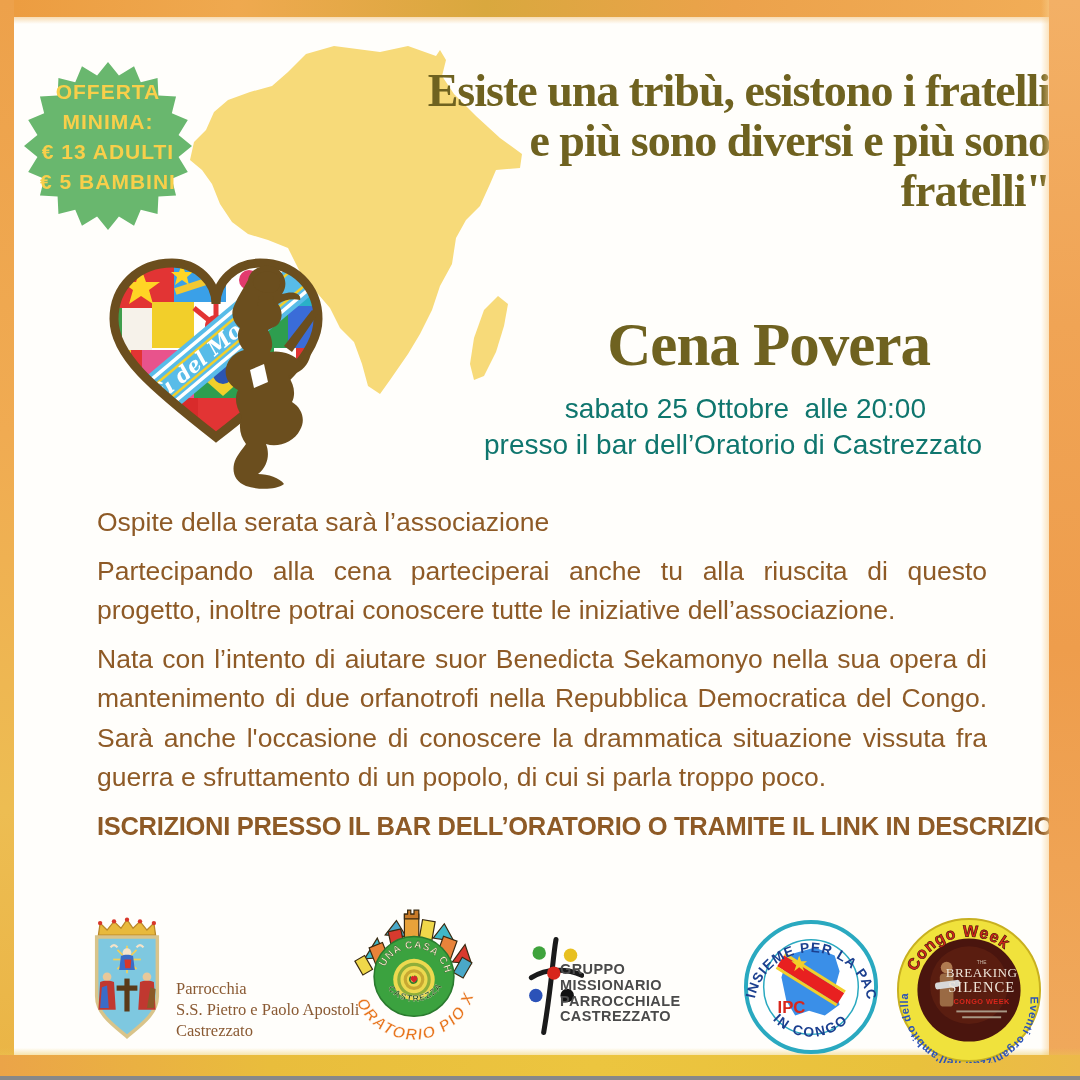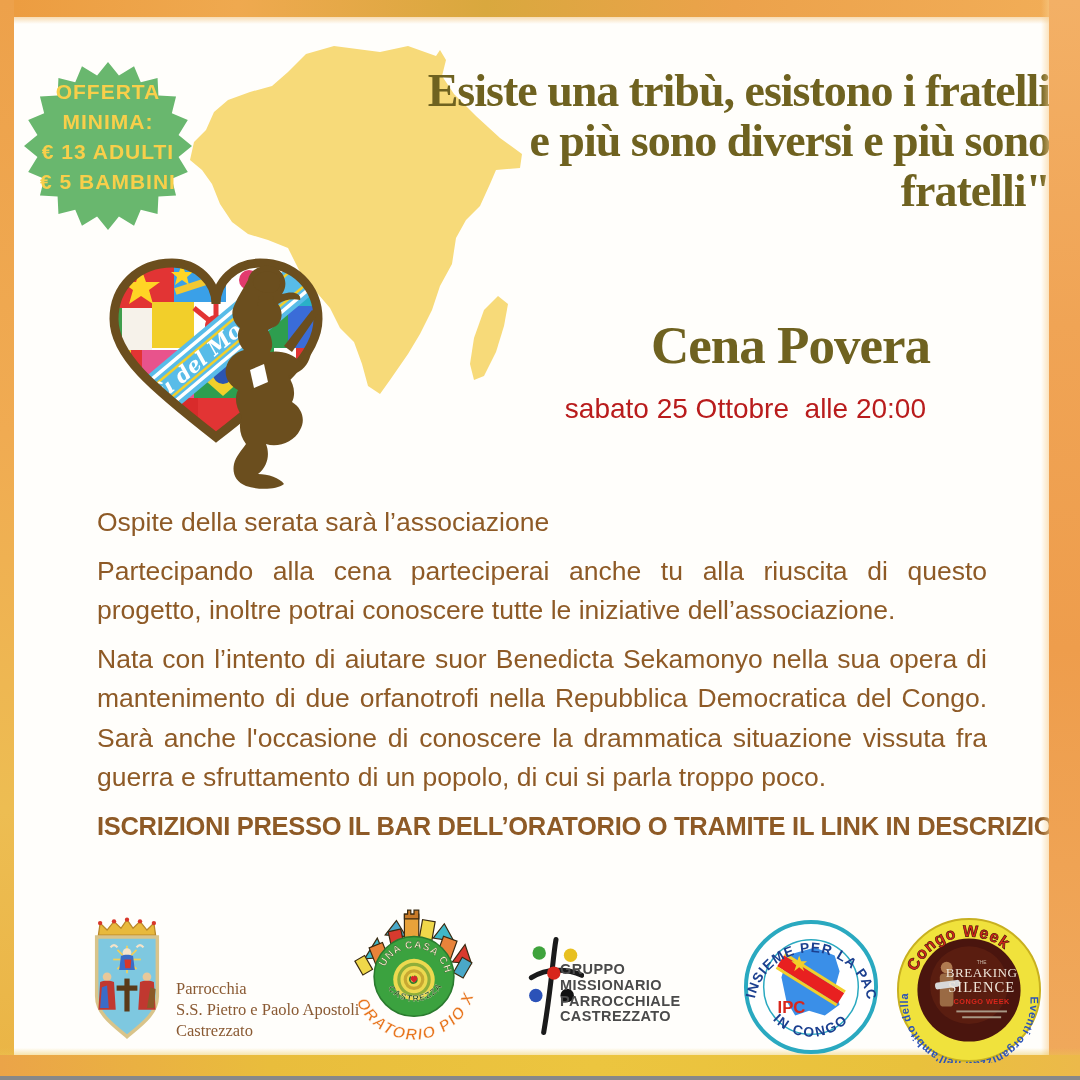--- a/index.html
+++ b/index.html
@@ -32,22 +32,22 @@
     font-size:21px;letter-spacing:1px;text-align:center;}
 
   
   #quote{right:30px;top:66px;width:780px;text-align:right;z-index:2;
     font-family:"Liberation Serif",serif;font-weight:bold;color:#6f6220;
     font-size:46px;line-height:50px;letter-spacing:-1px;}
 
   
   #title-block{right:150px;top:306px;text-align:right;z-index:2;}
   #title-block h1{margin:0;font-family:"Liberation Serif",serif;font-weight:bold;
-    color:#6f6220;font-size:53px;line-height:78px;letter-spacing:-1px;white-space:nowrap;}
-  .ev-line{color:#b91c1c;font-size:28px;line-height:33px;white-space:pre;}
+    color:#6f6220;font-size:61px;line-height:78px;letter-spacing:-1px;white-space:nowrap;}
+  .ev-line{color:#0f766e;font-size:28px;line-height:33px;white-space:pre;}
   #ev-date{margin-top:8px;margin-right:4px;}
   #ev-loc{margin-top:3px;margin-right:-52px;}
 
   
   #body-copy{left:88px;top:494px;width:908px;color:#8e5a26;font-size:26.5px;line-height:39.5px;z-index:2;}
   #body-copy p{margin:9px;}
   .just{text-align:justify;}
   .b{font-weight:bold;}
   #cta{white-space:nowrap;font-weight:bold;font-size:25.5px;letter-spacing:-.3px;margin-top:1px;}
   #para2{margin-top:39px;}
@@ -159,20 +159,21 @@
       <rect x="160" y="46" width="16" height="4" rx="2"></rect>
       <rect x="159" y="52" width="18" height="4" rx="2"></rect>
       <path d="M186,96 L214,60 L220,64 L194,102 Z"></path>
       <path d="M152,120 L166,114 L170,132 L156,138 Z" fill="#ffffff"></path>
     </g>
   </svg>
 
   <div id="title-block" class="abs">
     <h1>Cena Povera</h1>
     <div id="ev-date" class="ev-line">sabato 25 Ottobre  alle 20:00</div>
+    <div id="ev-loc" class="ev-line">presso il bar dell’Oratorio di Castrezzato</div>
   </div>
 
   <div id="body-copy" class="abs">
     <p>Ospite della serata sarà l’associazione</p>
     <p id="para2" class="just">Partecipando alla cena parteciperai anche tu alla riuscita di questo progetto, inoltre potrai conoscere tutte le iniziative dell’associazione.</p>
     <p class="just">Nata con l’intento di  aiutare suor Benedicta Sekamonyo nella sua opera di mantenimento  di due orfanotrofi nella Repubblica Democratica del Congo. Sarà anche l'occasione di conoscere la drammatica situazione vissuta fra guerra e sfruttamento di un popolo, di cui si parla troppo poco.</p>
     <p id="cta">ISCRIZIONI PRESSO IL BAR DELL’ORATORIO O TRAMITE IL LINK IN DESCRIZIONE</p>
   </div>
 
   <svg class="abs logo" style="left:88px;top:916px;" width="78" height="126" viewBox="0 0 90 145">

